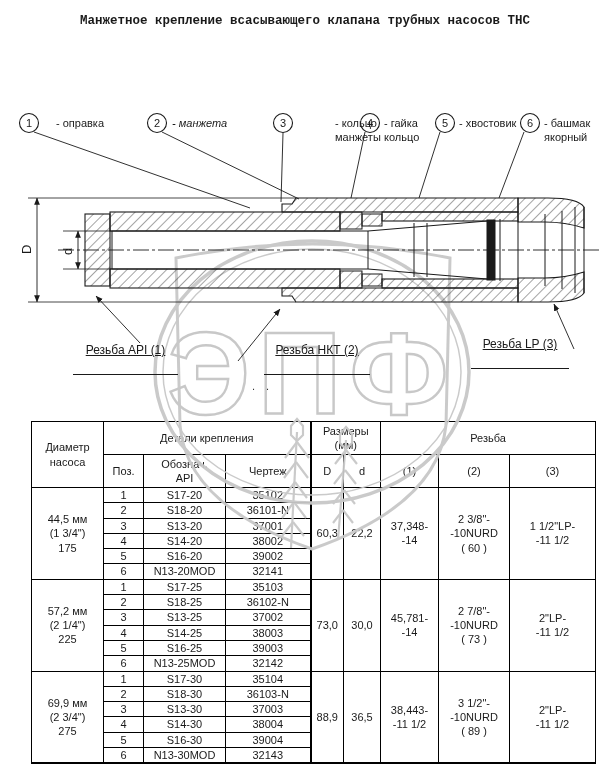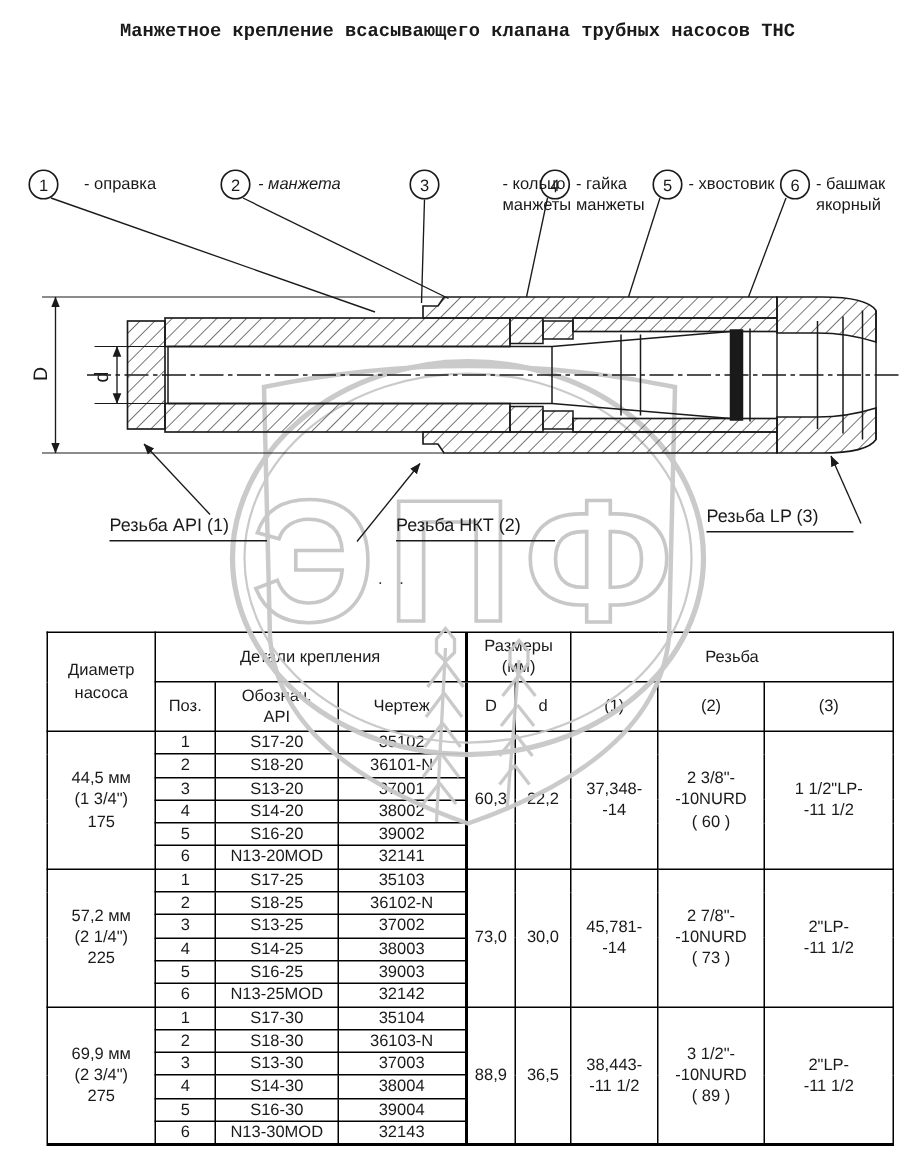--- a/index.html
+++ b/index.html
@@ -2,22 +2,22 @@
 <html><head>
 <meta charset="utf-8">
 <style>
   html,body{margin:0;padding:0;background:#fff;}
   .page{position:relative;width:610px;height:780px;background:#fff;overflow:hidden;
         font-family:"Liberation Sans","DejaVu Sans",sans-serif;color:#1a1a1a;}
   .abs{position:absolute;}
   .prel{white-space:pre-line;}
   .title{left:0;top:14px;width:610px;text-align:center;font-size:12.5px;font-weight:bold;z-index:4;font-family:Liberation Mono, monospace;}
   .co-label{font-size:11px;line-height:1.25;z-index:4;}
-  .thread-label{font-size:12px;text-align:left;border-bottom:1px solid #1a1a1a;
-                padding-bottom:3px;z-index:4;}
+  .thread-label{font-size:12px;text-align:center;border-bottom:1px solid #1a1a1a;
+                padding-bottom:17px;z-index:4;text-decoration:underline;}
   .stray{font-size:11px;letter-spacing:4px;z-index:4;color:#333;}
   svg.layer{position:absolute;left:0;top:0;pointer-events:none;}
   #wm{z-index:2;}
   #draw{z-index:3;}
   
   .tblwrap{left:31px;top:421px;z-index:1;}
   table.spec{border-collapse:collapse;table-layout:fixed;width:564px;
              border:1.6px solid #000;border-bottom:2.5px solid #000;
              font-size:11px;color:#1a1a1a;}
   table.spec th, table.spec td{border:1px solid #000;text-align:center;vertical-align:middle;
@@ -148,21 +148,21 @@
     </g>
   </svg>
 
   <div class="abs title">Манжетное крепление всасывающего клапана трубных насосов ТНС</div>
 
   <div class="abs co-label prel" style="left:44px;top:117px;margin-left:12px;">- оправка</div>
   <div class="abs co-label prel" style="left:172px;top:117px;font-style:italic;">- манжета</div>
   <div class="abs co-label prel" style="left:299px;top:117px;margin-left:36px;">- кольцо
 манжеты</div>
   <div class="abs co-label prel" style="left:384px;top:117px;">- гайка
-манжеты</div>
+кольцо</div>
   <div class="abs co-label prel" style="left:459px;top:117px;">- хвостовик</div>
   <div class="abs co-label prel" style="left:544px;top:117px;">- башмак
 якорный</div>
 
   <div class="abs thread-label" style="left:73px;top:343px;width:105px;">Резьба API (1)</div>
   <div class="abs thread-label" style="left:264px;top:343px;width:106px;">Резьба НКТ (2)</div>
   <div class="abs thread-label" style="left:471px;top:337px;width:98px;">Резьба LP (3)</div>
 
   <div class="abs stray" style="left:252px;top:380px;">. .</div>
 

